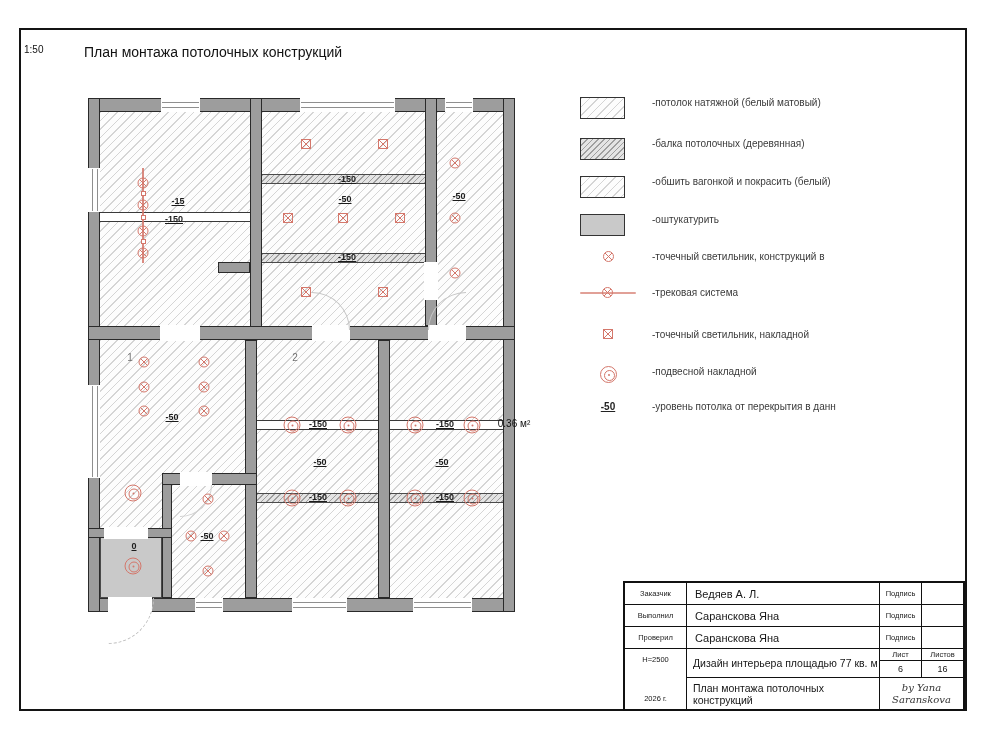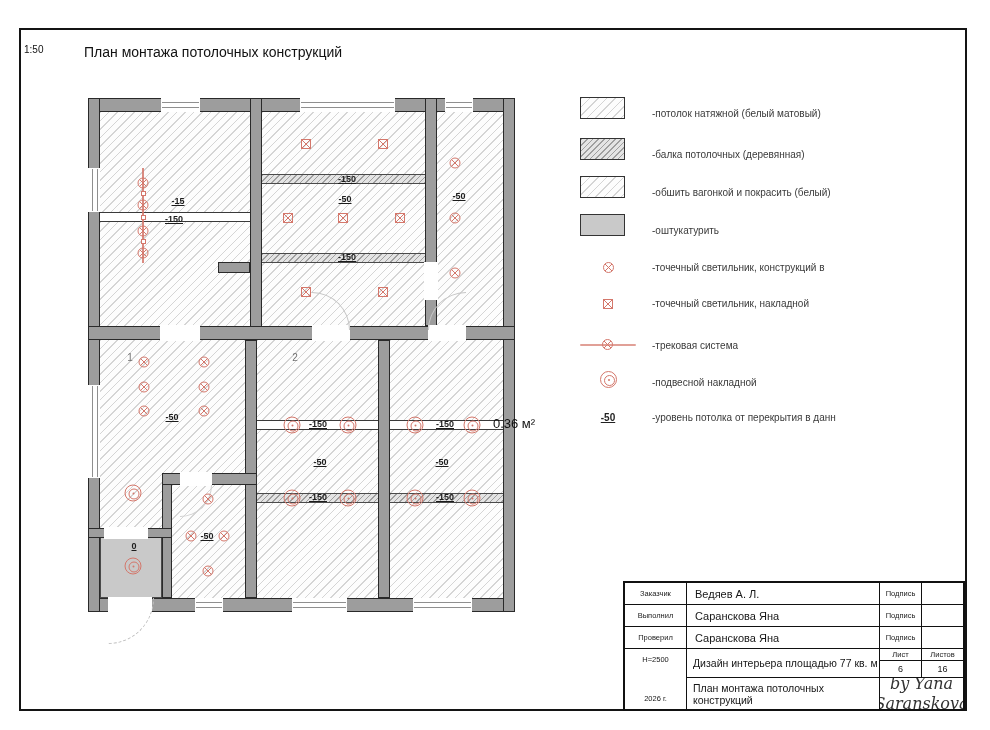--- a/index.html
+++ b/index.html
@@ -53,25 +53,25 @@
   .pend{width:17px;height:17px;border:1px solid var(--red);border-radius:50%;position:relative}
   .pend::before{content:"";position:absolute;left:3px;top:3px;width:9px;height:9px;border:1px solid var(--red);border-radius:50%}
   .pend::after{content:"";position:absolute;left:7px;top:7px;width:2px;height:2px;background:var(--red);border-radius:50%}
   .ctr{transform:translate(-50%,-50%)}
   .track-line{position:absolute;width:2px;background:var(--red);opacity:.85}
   .track-node{position:absolute;width:5px;height:5px;border:1px solid var(--red);background:#fff}
 
   
   .lvl{position:absolute;transform:translate(-50%,-50%);font-size:9px;font-weight:700;color:#1c1c1c;text-decoration:underline;white-space:nowrap}
   .rnum{position:absolute;transform:translate(-50%,-50%);font-size:10px;color:#707070;white-space:nowrap}
-  .anote{position:absolute;transform:translate(-50%,-50%);font-size:13px;color:#111;white-space:nowrap}
+  .anote{position:absolute;transform:translate(-50%,-50%);font-size:10px;color:#111;white-space:nowrap}
 
   
   .legend{position:absolute;left:580px;top:0;width:384px;height:460px;overflow:hidden}
-  .lg-row{position:absolute;left:0;height:22px;display:flex;align-items:flex-end;white-space:nowrap}
+  .lg-row{position:absolute;left:0;height:22px;display:flex;align-items:flex-start;white-space:nowrap}
   .lg-row:nth-child(1){top:97px}.lg-row:nth-child(2){top:138px}.lg-row:nth-child(3){top:176px}
   .lg-row:nth-child(4){top:214px}.lg-row:nth-child(5){top:251px}.lg-row:nth-child(6){top:287px}
   .lg-row:nth-child(7){top:329px}.lg-row:nth-child(8){top:366px}.lg-row:nth-child(9){top:401px}
   .lg-ic{width:56px;flex:none;display:flex;justify-content:center;align-items:center}
   .lg-ic.swcell{justify-content:flex-start}
   .lg-lb{margin-left:16px;font-size:10px;color:#3a3a3a}
   .sw{width:45px;height:22px;border:1px solid #333}
   .sw.gray{background:#c9c9c9}
   .track-ic{width:56px;height:12px;position:relative}
   .track-ic .tline{position:absolute;left:0;right:0;top:5px;height:2px;background:var(--red);opacity:.7;border-radius:2px}
@@ -83,21 +83,21 @@
     display:grid;grid-template-columns:62px 193px 42px 1fr;grid-template-rows:22px 22px 22px 12px 17px 1fr;font-size:11px}
   .tc{border-right:1.5px solid #111;border-bottom:1.5px solid #111;display:flex;align-items:center;overflow:hidden}
   .tc.small{font-size:7.5px;justify-content:center;color:#222}
   .tc.val{padding-left:8px}
   .tc.center{justify-content:center}
   .tc.norb{border-right:none}
   .tc.nobb{border-bottom:none}
   .d1{grid-column:1;grid-row:4/7;flex-direction:column;justify-content:space-between;padding:6px 2px;font-size:7.5px;align-items:center}
   .d2{grid-column:2;grid-row:4/6;font-size:10.5px;padding-left:6px}
   .f2{grid-column:2;grid-row:6;font-size:10.5px;padding-left:6px}
-  .f34{grid-column:3/5;grid-row:6;flex-direction:column;justify-content:center;font-family:"DejaVu Serif",serif;font-style:italic;font-size:16px;color:#333;line-height:1.2}
+  .f34{grid-column:3/5;grid-row:6;flex-direction:column;justify-content:center;font-family:"DejaVu Serif",serif;font-style:italic;font-size:10px;color:#333;line-height:1.2}
 </style>
 </head>
 <body>
 
 <div class="frame"></div>
 <div class="hdr-scale">1:50</div>
 <div class="hdr-title">План монтажа потолочных конструкций</div>
 
 <div>
 
@@ -251,32 +251,32 @@
       <span class="lg-lb">-оштукатурить</span>
     </div>
     <div class="lg-row">
       <div class="lg-ic">
         <div class="spot-r"></div>
       </div>
       <span class="lg-lb">-точечный светильник, конструкций в</span>
     </div>
     <div class="lg-row">
       <div class="lg-ic">
-        <div class="spot-s"></div>
-      </div>
-      <span class="lg-lb">-точечный светильник, накладной</span>
-    </div>
-    <div class="lg-row">
-      <div class="lg-ic">
         <div class="track-ic">
           <div class="tline"></div>
           <div class="spot-r"></div>
         </div>
       </div>
       <span class="lg-lb">-трековая система</span>
+    </div>
+    <div class="lg-row">
+      <div class="lg-ic">
+        <div class="spot-s"></div>
+      </div>
+      <span class="lg-lb">-точечный светильник, накладной</span>
     </div>
     <div class="lg-row">
       <div class="lg-ic">
         <div class="pend"></div>
       </div>
       <span class="lg-lb">-подвесной накладной</span>
     </div>
     <div class="lg-row">
       <div class="lg-ic">
         <span class="level-ic">-50</span>

